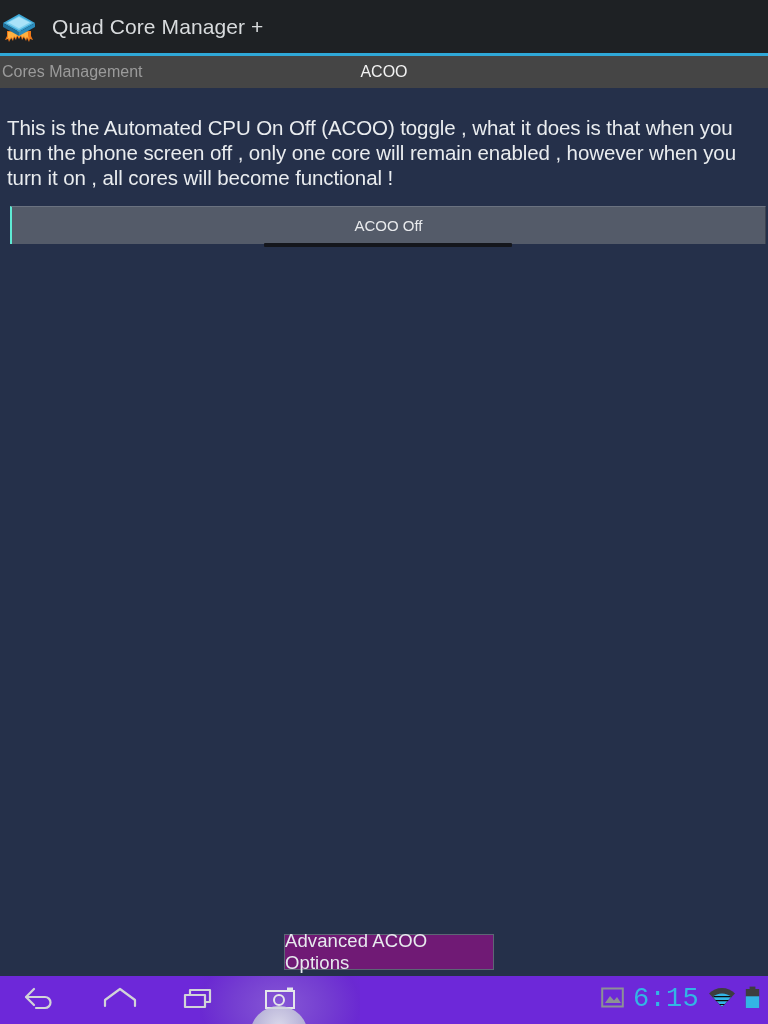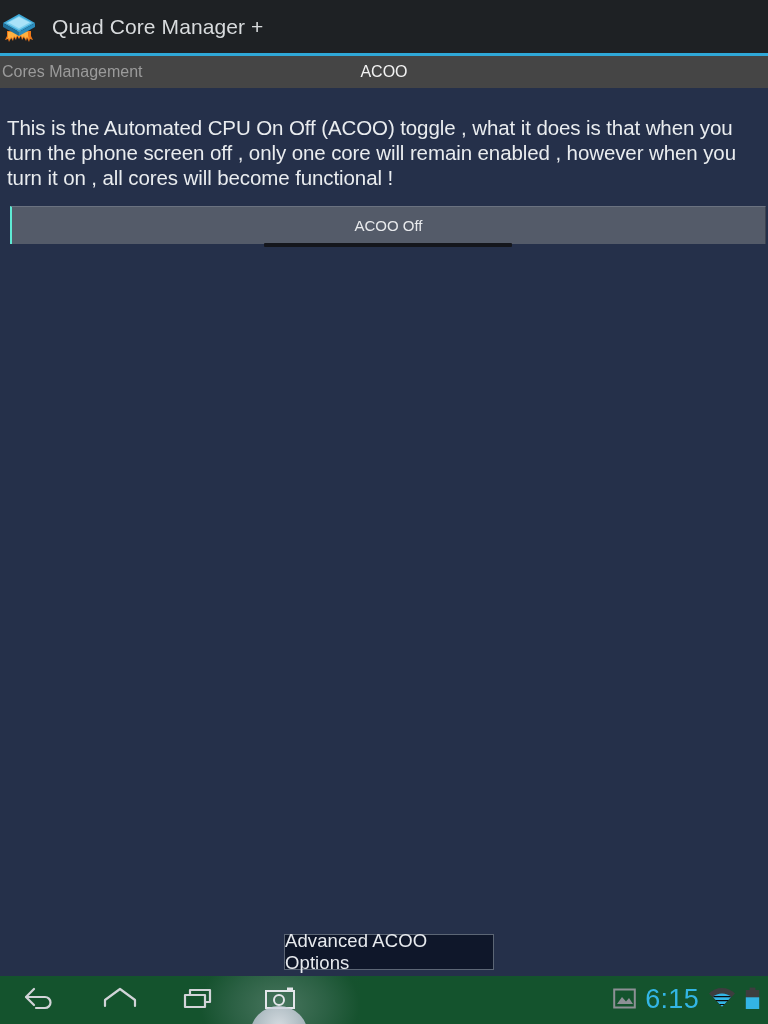--- a/index.html
+++ b/index.html
@@ -99,34 +99,35 @@
     position:absolute; left:254px; top:37px;
     width:248px; height:4px;
     background:#14161c;
     border-radius:1px;
   }
 
   
   .adv-btn {
     position:absolute; left:280px; top:846px;
     width:210px; height:36px;
-    background:#0f172a;
+    background:#701a75;
     border:1px solid #5c6675;
     display:flex; align-items:center; justify-content:center;
     color:#e7eaee;
     font-size:18.5px;
     letter-spacing:.1px;
   }
 
   
   .navbar {
     position:absolute; left:0; bottom:0;
     width:768px; height:48px;
-    background:#14532d;
+    background:#6d28d9;
     overflow:hidden;
+    font-family:Liberation Mono, monospace;
   }
   .nav-glow {
     position:absolute; left:200px; top:-30px;
     width:160px; height:108px;
     background:radial-gradient(ellipse at 50% 55%, rgba(190,195,205,.30) 0%, rgba(150,158,172,.18) 42%, rgba(60,64,72,.05) 70%, rgba(0,0,0,0) 85%);
     pointer-events:none;
   }
   .nav-ripple {
     position:absolute; left:250px; top:30px;
     width:58px; height:58px;

